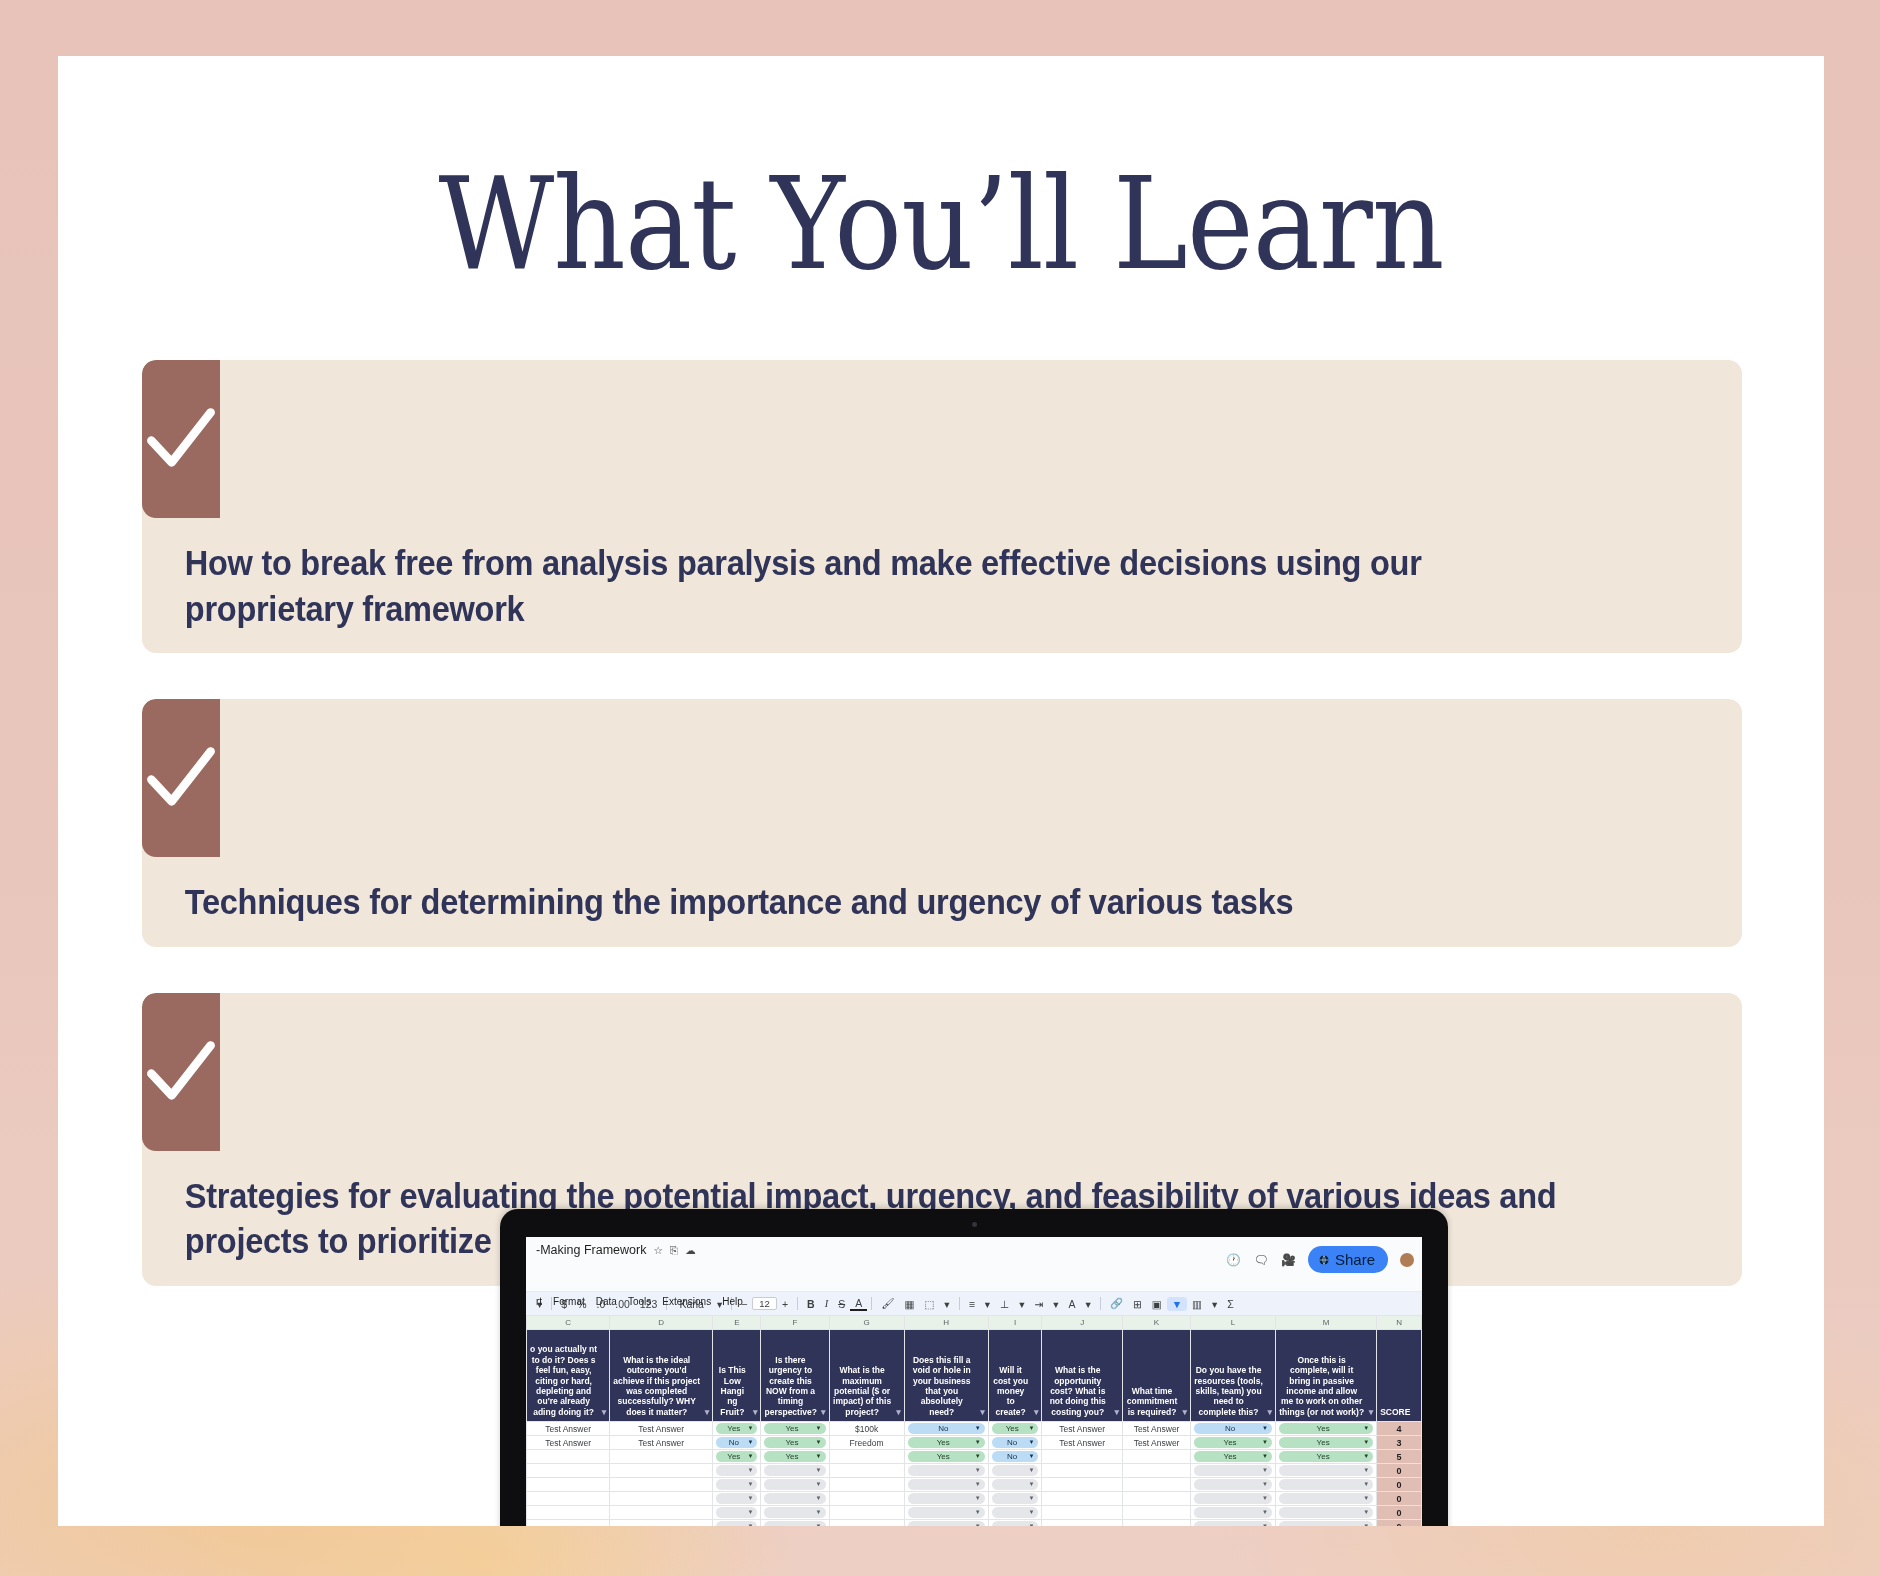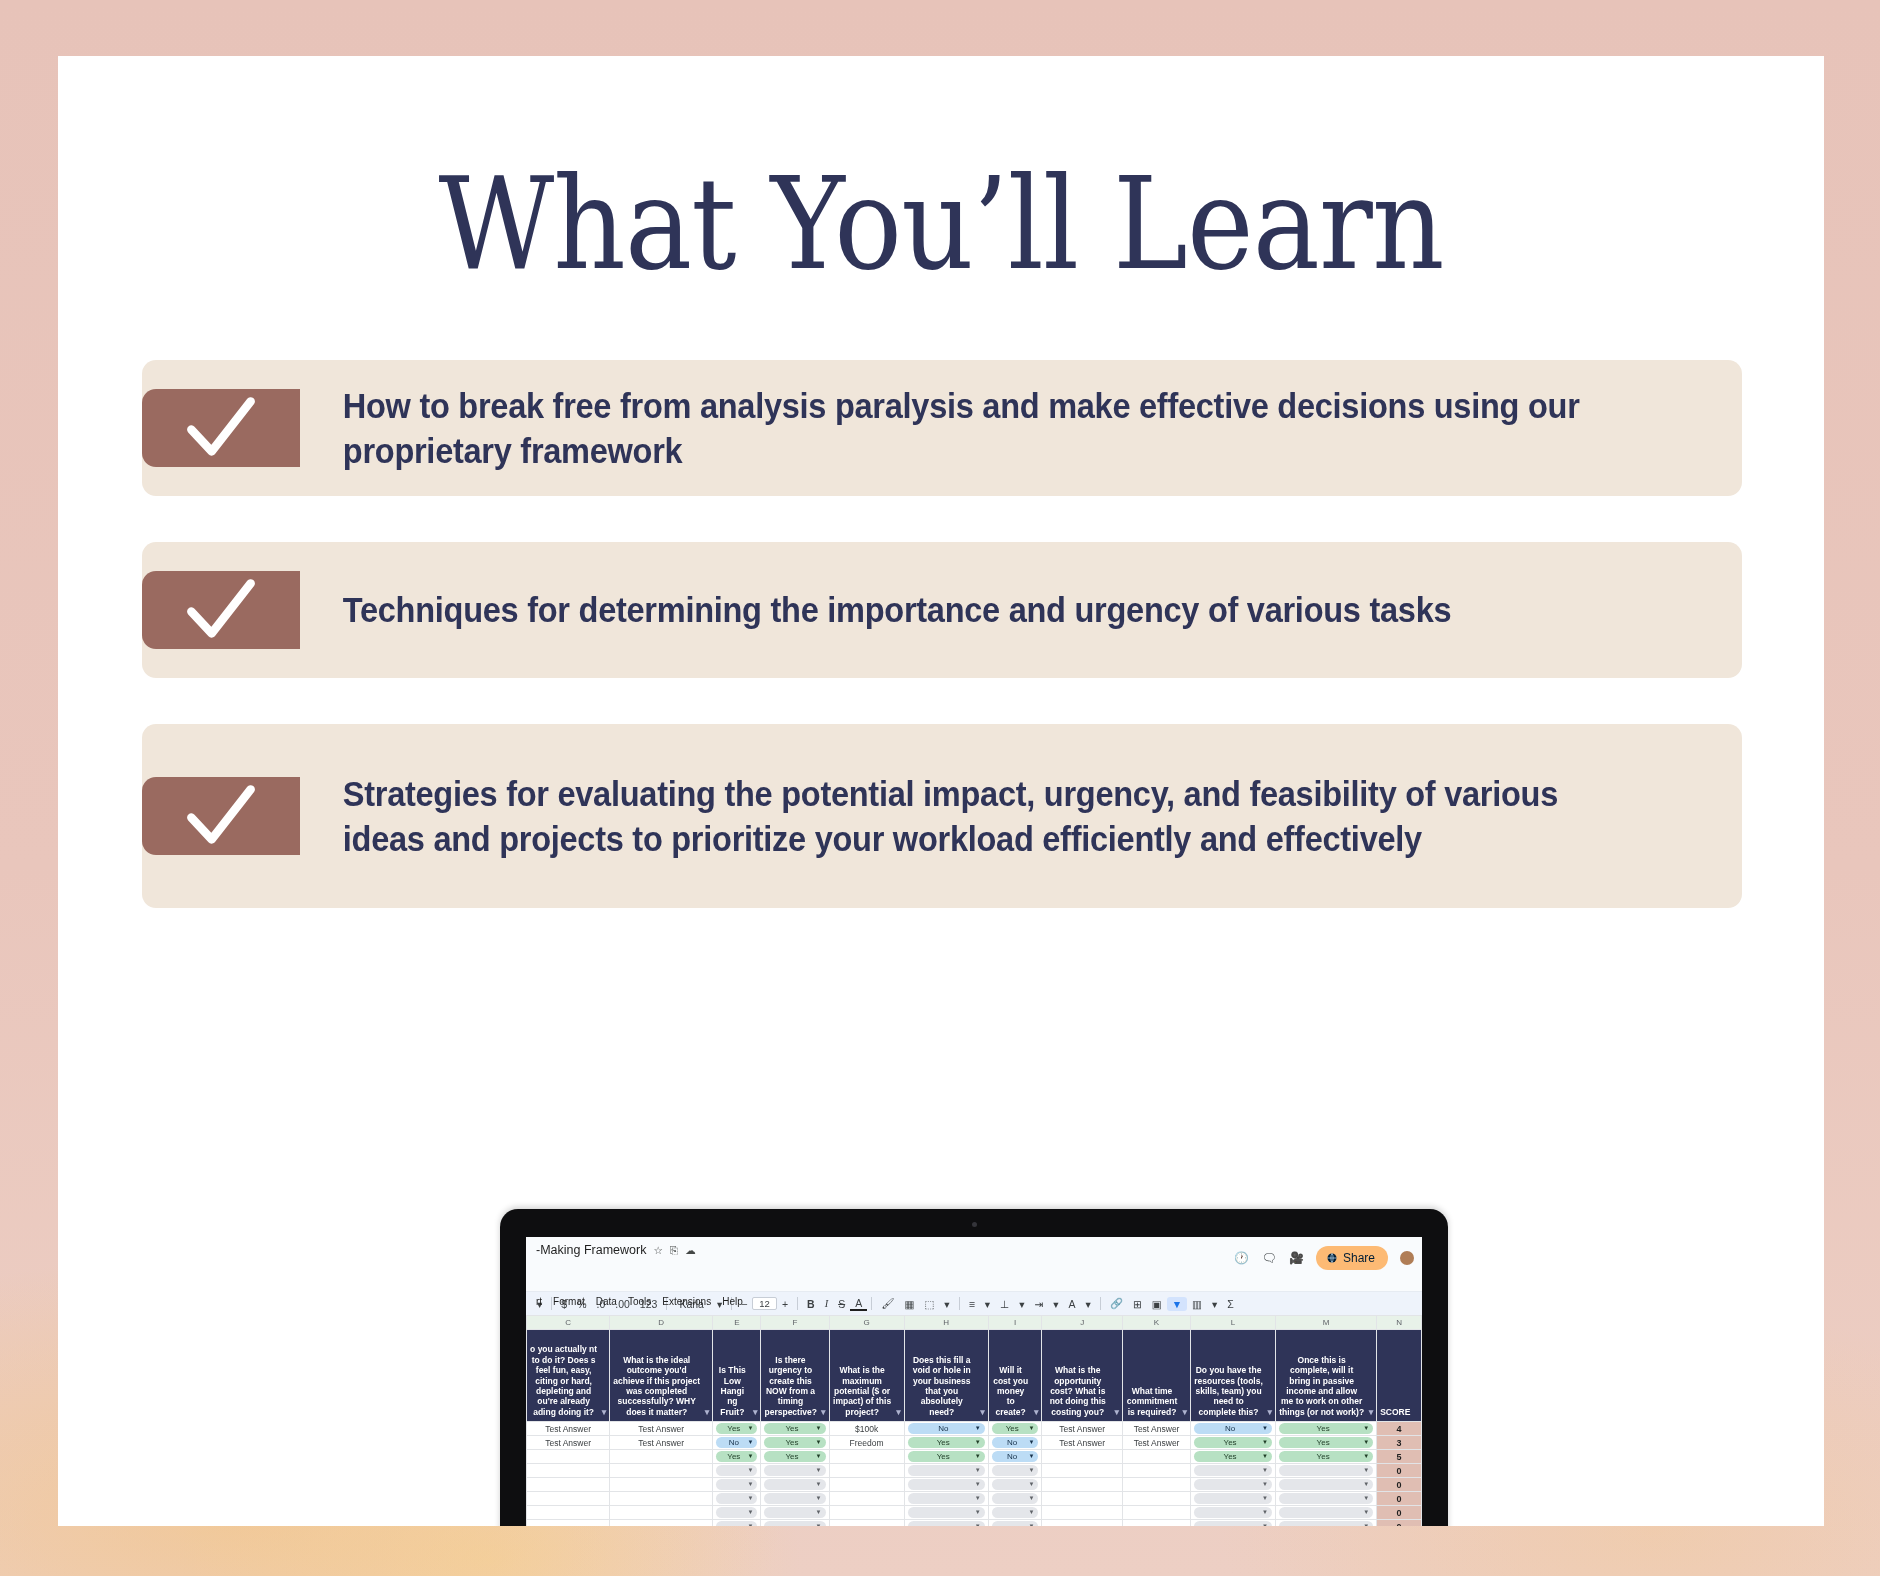--- a/index.html
+++ b/index.html
@@ -53,25 +53,26 @@
   
   #checklist {
     margin: 72px 0 0 84px;
     width: 1600px;
     display: flex;
     flex-direction: column;
     gap: 46px;
   }
   .check-row {
     display: flex;
-    align-items: center;
+    align-items: flex-start;
     background: #f0e6da;
     border-radius: 14px;
     overflow: hidden;
     min-height: 136px;
+    flex-direction: column;
   }
   .check-box {
     flex: 0 0 158px;
     background: #9a6a60;
     border-radius: 14px 0 0 14px;
     display: flex; align-items: center; justify-content: center;
   }
   .check-box svg { width: 78px; height: 78px; }
   .check-text {
     flex: 1;
@@ -115,22 +116,22 @@
   .doc-titlerow { display:flex; align-items:center; gap:7px; }
   .doc-title { font-size:12.5px; color:#1f1f1f; white-space:nowrap; }
   .mini-ico { color:#444746; font-size:10.5px; line-height:1; }
   .menus { display:flex; gap:11px; margin-top:3px; }
   .menus span { font-size:10px; color:#1f1f1f;margin-top:36px; }
   .header-right {
     position:absolute; right:8px; top:9px; display:flex; align-items:center; gap:12px;
   }
   .hr-ico { font-size:12px; color:#3c4043; }
   #share-button {
-    background:#fdba74; color:#001d35; border-radius:999px;
-    padding:5px 13px 5px 10px; font-size:12px;
+    background:#3b82f6; color:#001d35; border-radius:999px;
+    padding:5px 13px 5px 10px; font-size:15px;
     display:flex; align-items:center; gap:5px; white-space:nowrap;
   }
   #share-button svg { width:12px; height:12px; }
   .avatar-dot{ width:14px;height:14px;border-radius:50%;background:#b07d56;}
 
   .sheets-toolbar {
     background:#eef3fb; height:24px;
     display:flex; align-items:center; gap:0px;
     padding:0 6px; font-size:10.5px; color:#3c4043;
     border-top:1px solid #e6ebf2;

